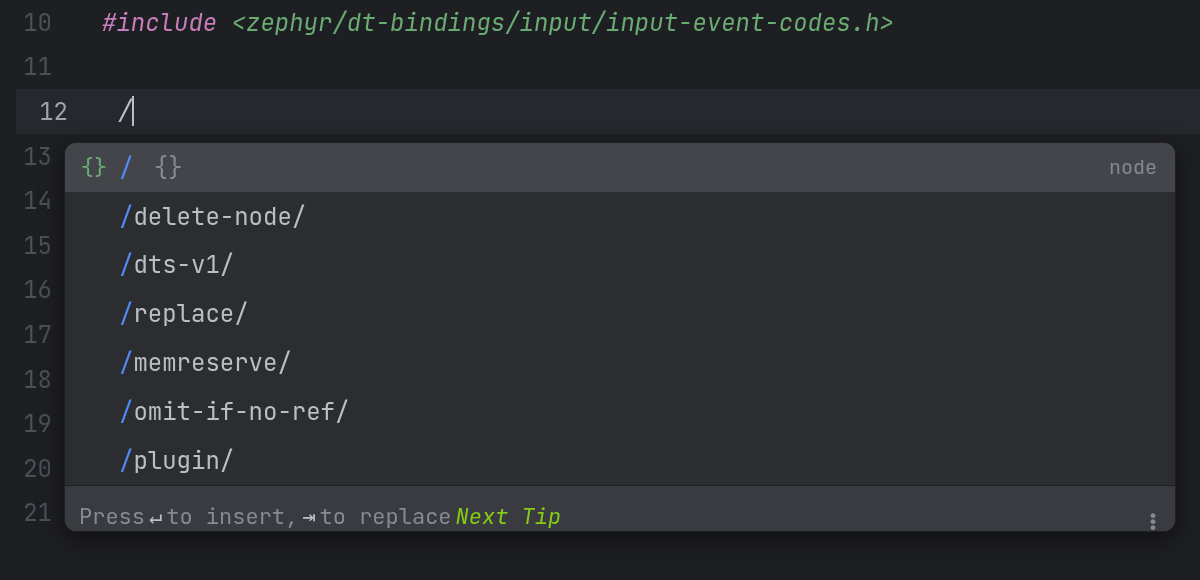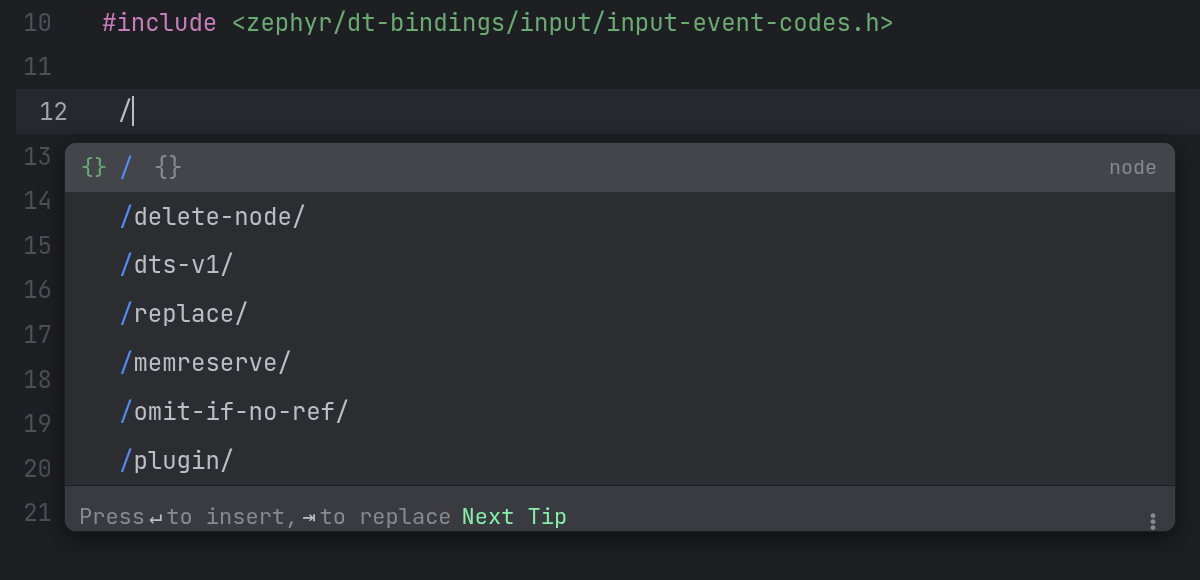--- a/index.html
+++ b/index.html
@@ -31,20 +31,21 @@
     user-select: none;
     flex-shrink: 0;
   }
   .gutter-sep {
     width: 36px;
     flex-shrink: 0;
   }
   .code {
     white-space: pre;
     position: relative;
+    font-style: italic;
   }
   .line-active {
     background: #26282e;
     margin-left: 16px;
   }
   .tok-preproc { color: #c77dbb; }
   .tok-include-path { color: #6aab73; }
   .tok-plain { color: #bcbec4; }
 
   .cursor {
@@ -114,23 +115,24 @@
     font-size: 22px;
     border-top: 1px solid #1e1f22;
   }
   .ac-hint .key {
     display: inline-block;
     font-size: 22px;
     color: #bcbec4;
     margin: 0 4px;
   }
   .ac-hint .next-tip {
-    color: #86efac;
-    margin-left: 10px;
+    color: #84cc16;
+    margin-left: 4px;
     cursor: pointer;
+    font-style: italic;
   }
   .ac-more {
     margin-left: auto;
     color: #868a91;
     letter-spacing: 2px;
     font-size: 20px;
     cursor: pointer;
     line-height: 6px;
   }
   .ac-more span { display:block; line-height:6px; }

